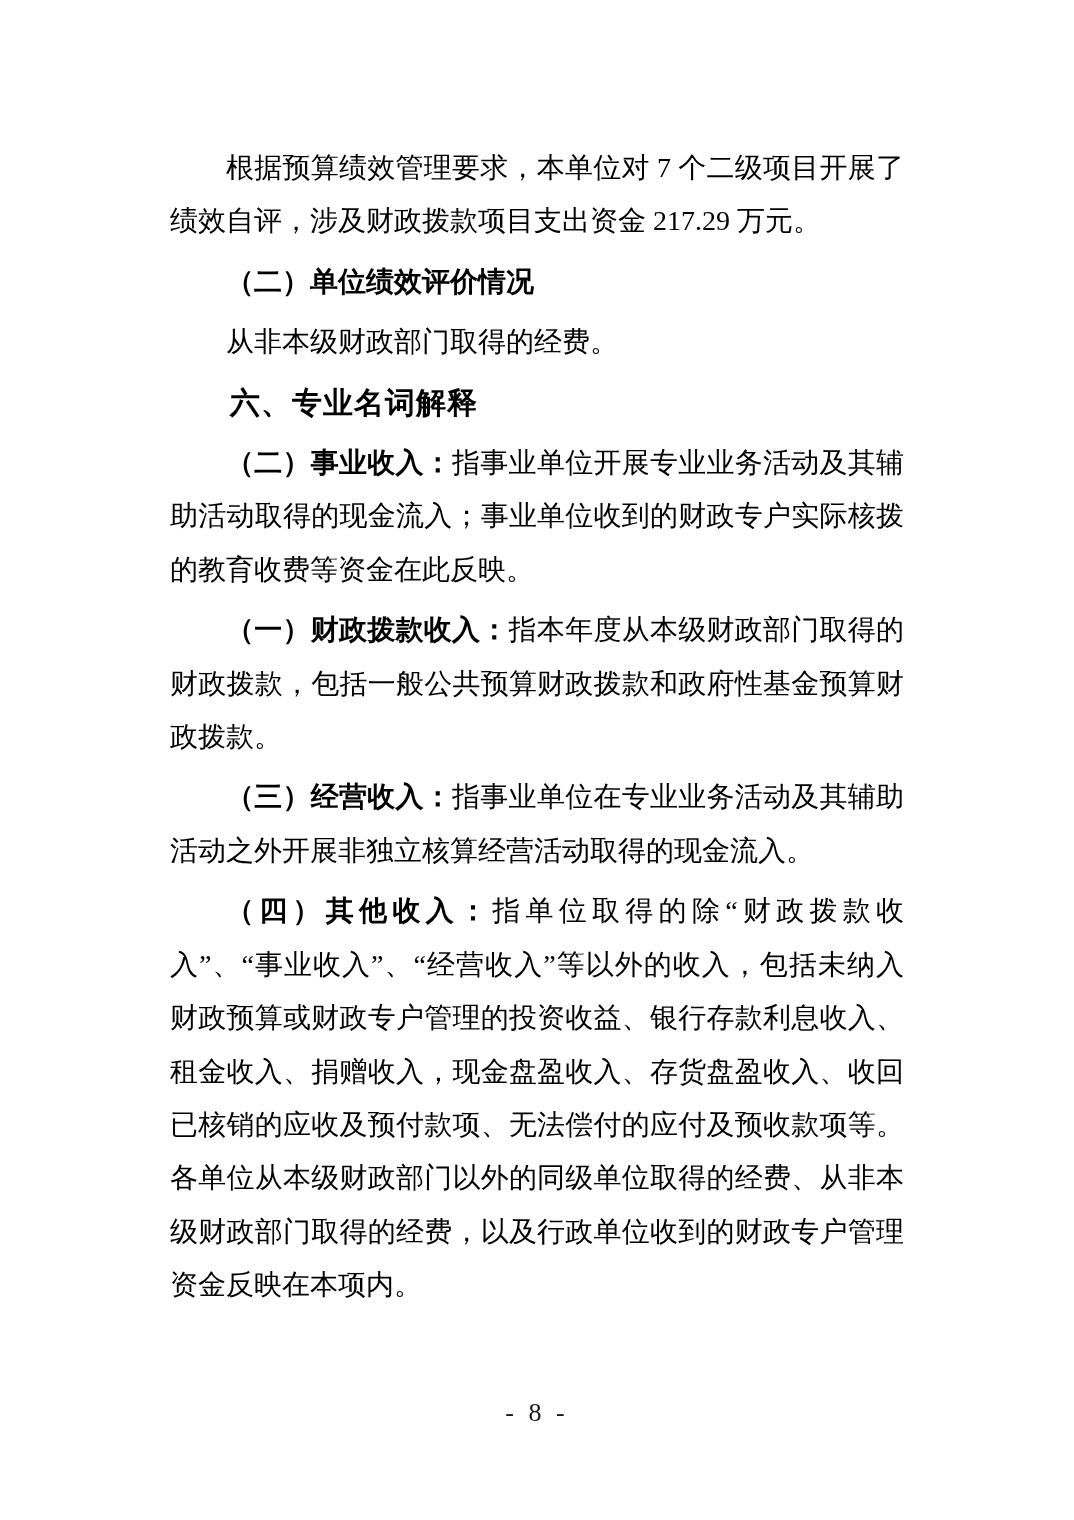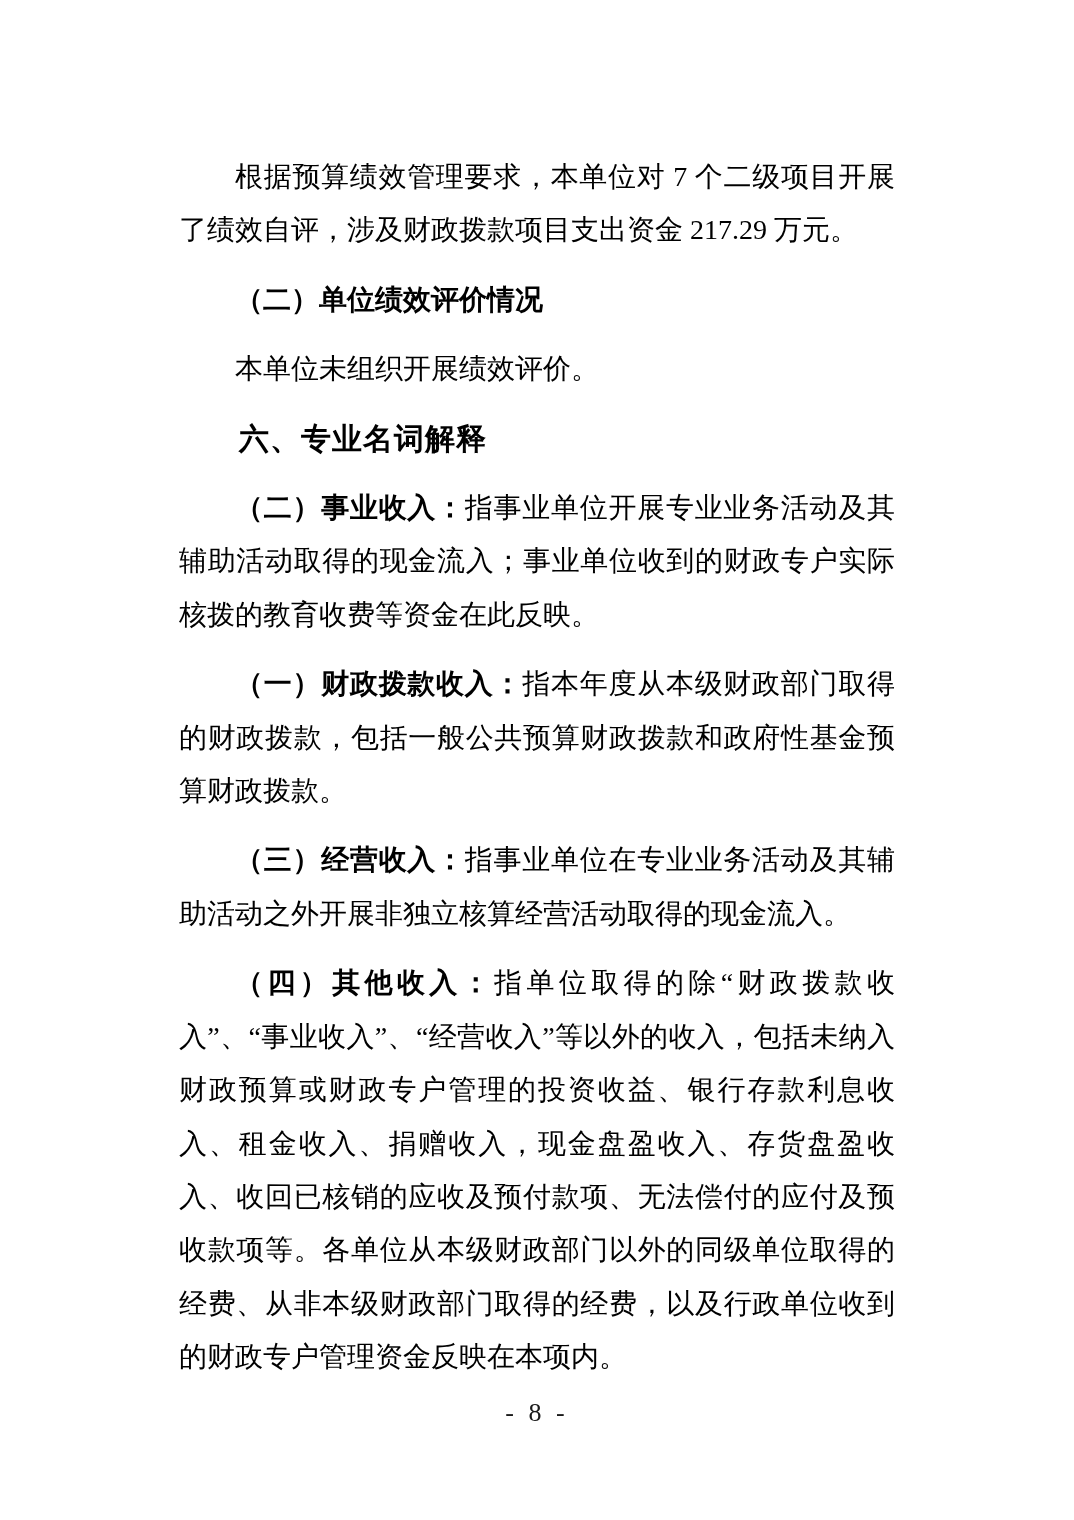--- a/index.html
+++ b/index.html
@@ -17,21 +17,21 @@
     font-family: "Liberation Serif", "DejaVu Serif", serif;
     color: #000000;
   }
   .doc-body {
     position: absolute;
     left: 163px;
     top: 134px;
     width: 748px;
   }
   .doc-body p {
-    margin: 16px;
+    margin: 7px;
     font-size: 28px;
     line-height: 53.4px;
     text-align: justify;
     text-indent: 2em;
     color: #000000;
     word-break: break-all;
   }
   .heading-kai {
     font-weight: bold;
     text-align: right;
@@ -61,21 +61,21 @@
 </head>
 <body>
 
 <div class="page">
   <div class="doc-body">
 
     <p>根据预算绩效管理要求，本单位对 7 个二级项目开展了绩效自评，涉及财政拨款项目支出资金 217.29 万元。</p>
 
     <p class="heading-kai">（二）单位绩效评价情况</p>
 
-    <p>本单位未组织开展绩效评价。</p>
+    <p>从非本级财政部门取得的经费。</p>
 
 
 
     <p class="heading-hei">六、专业名词解释</p>
 
     <p>
       <span class="term-lead">（二）事业收入：</span><span>指事业单位开展专业业务活动及其辅助活动取得的现金流入；事业单位收到的财政专户实际核拨的教育收费等资金在此反映。</span>
     </p>
 
     <p>

